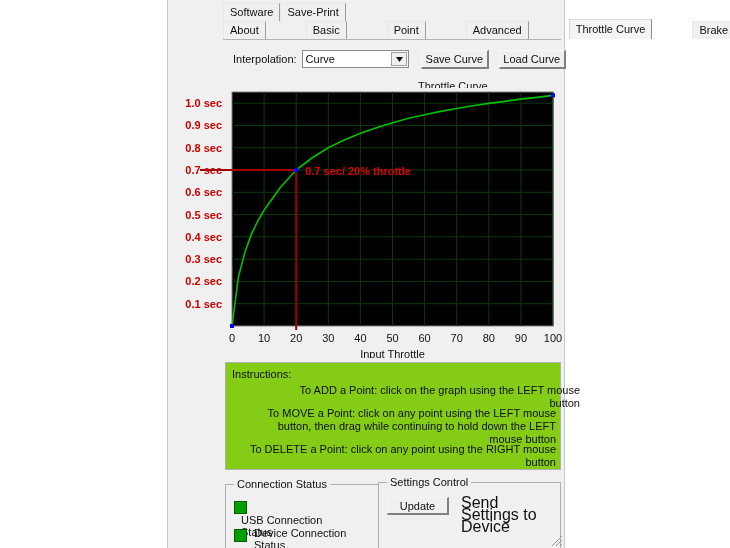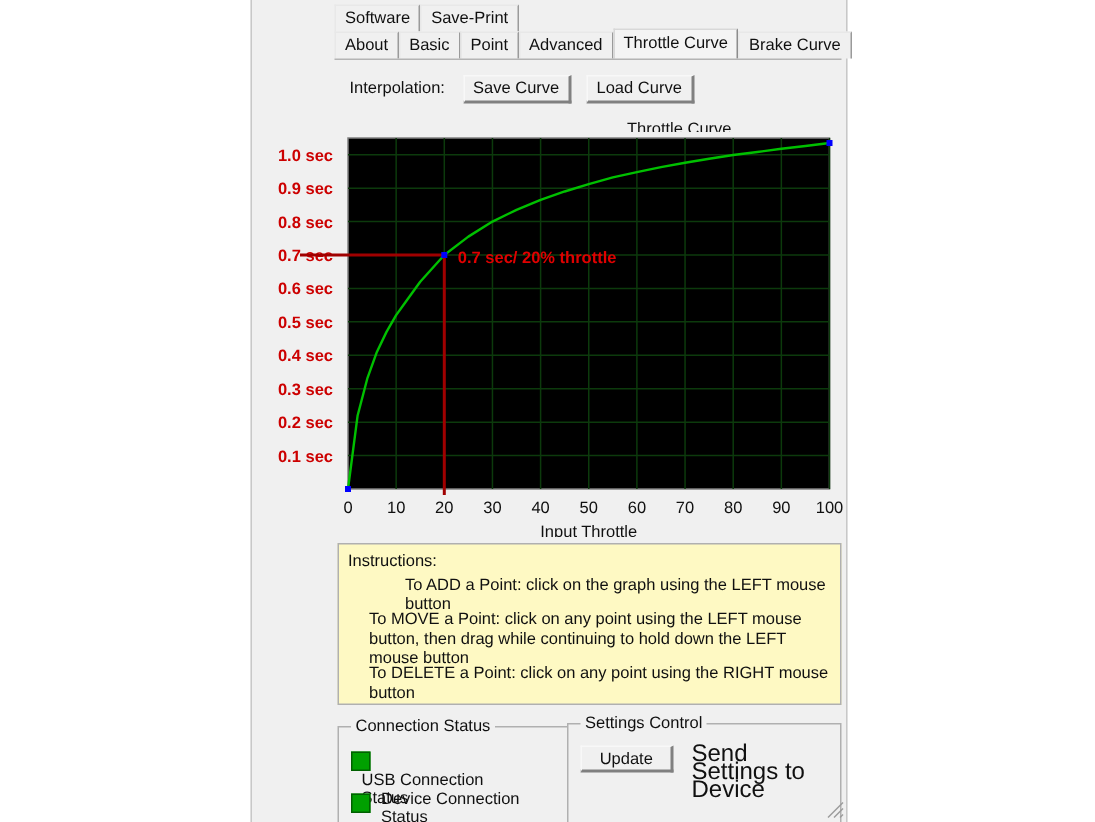--- a/index.html
+++ b/index.html
@@ -30,21 +30,21 @@
     left: 0;
     width: 398px;
     box-sizing: border-box;
     padding-left: 55px;
     display: flex;
     align-items: flex-end;
     font-size: 11px;
     color: #101010;
   }
   .tab-row-1 { top: 4px; height: 17px; }
-  .tab-row-2 { top: 21px; height: 18px; }
+  .tab-row-2 { top: 21px; height: 18px; gap: 40px; }
 
   .tab {
     position: relative;
     padding: 1px 6px 2px 6px;
     background: #f0f0f0;
     border-top: 1px solid #e8e8e8;
     border-left: 1px solid #e8e8e8;
     border-right: 1px solid #9a9a9a;
     white-space: nowrap;
     line-height: 14px;
@@ -153,25 +153,26 @@
   }
   #chart-svg { display: block; }
 
   
   .instructions-box {
     position: absolute;
     left: 58px;
     top: 362px;
     width: 336px;
     height: 108px;
-    background: #fef9c3;
+    background: #84cc16;
     border: 1px solid #b0b0b0;
     box-sizing: border-box;
     font-size: 11px;
     color: #101010;
+    text-align: right;
   }
   .instr-head {
     position: absolute;
     left: 6px;
     top: 5px;
   }
   .instr-p {
     position: absolute;
     left: 20px;
     width: 310px;
@@ -279,20 +280,28 @@
     <div class="tab">Advanced</div>
     <div class="tab selected">Throttle Curve</div>
     <div class="tab">Brake Curve</div>
   </div>
 
   <div class="tabpage-line"></div>
 
   <div class="interp-row">
     <span class="interp-label">Interpolation:</span>
 
+    <div class="combo">
+      <span class="combo-value">Curve</span>
+      <span class="combo-arrow">
+        <svg width="7" height="5" viewBox="0 0 7 5">
+            <polygon points="0,0 7,0 3.5,5" fill="#101010"></polygon>
+          </svg>
+      </span>
+    </div>
 
     <div class="btn btn-save-curve">Save Curve</div>
     <div class="btn btn-load-curve">Load Curve</div>
   </div>
 
   <div class="chart-title">Throttle Curve</div>
 
 </div>
 
 <div id="chart-wrap">

